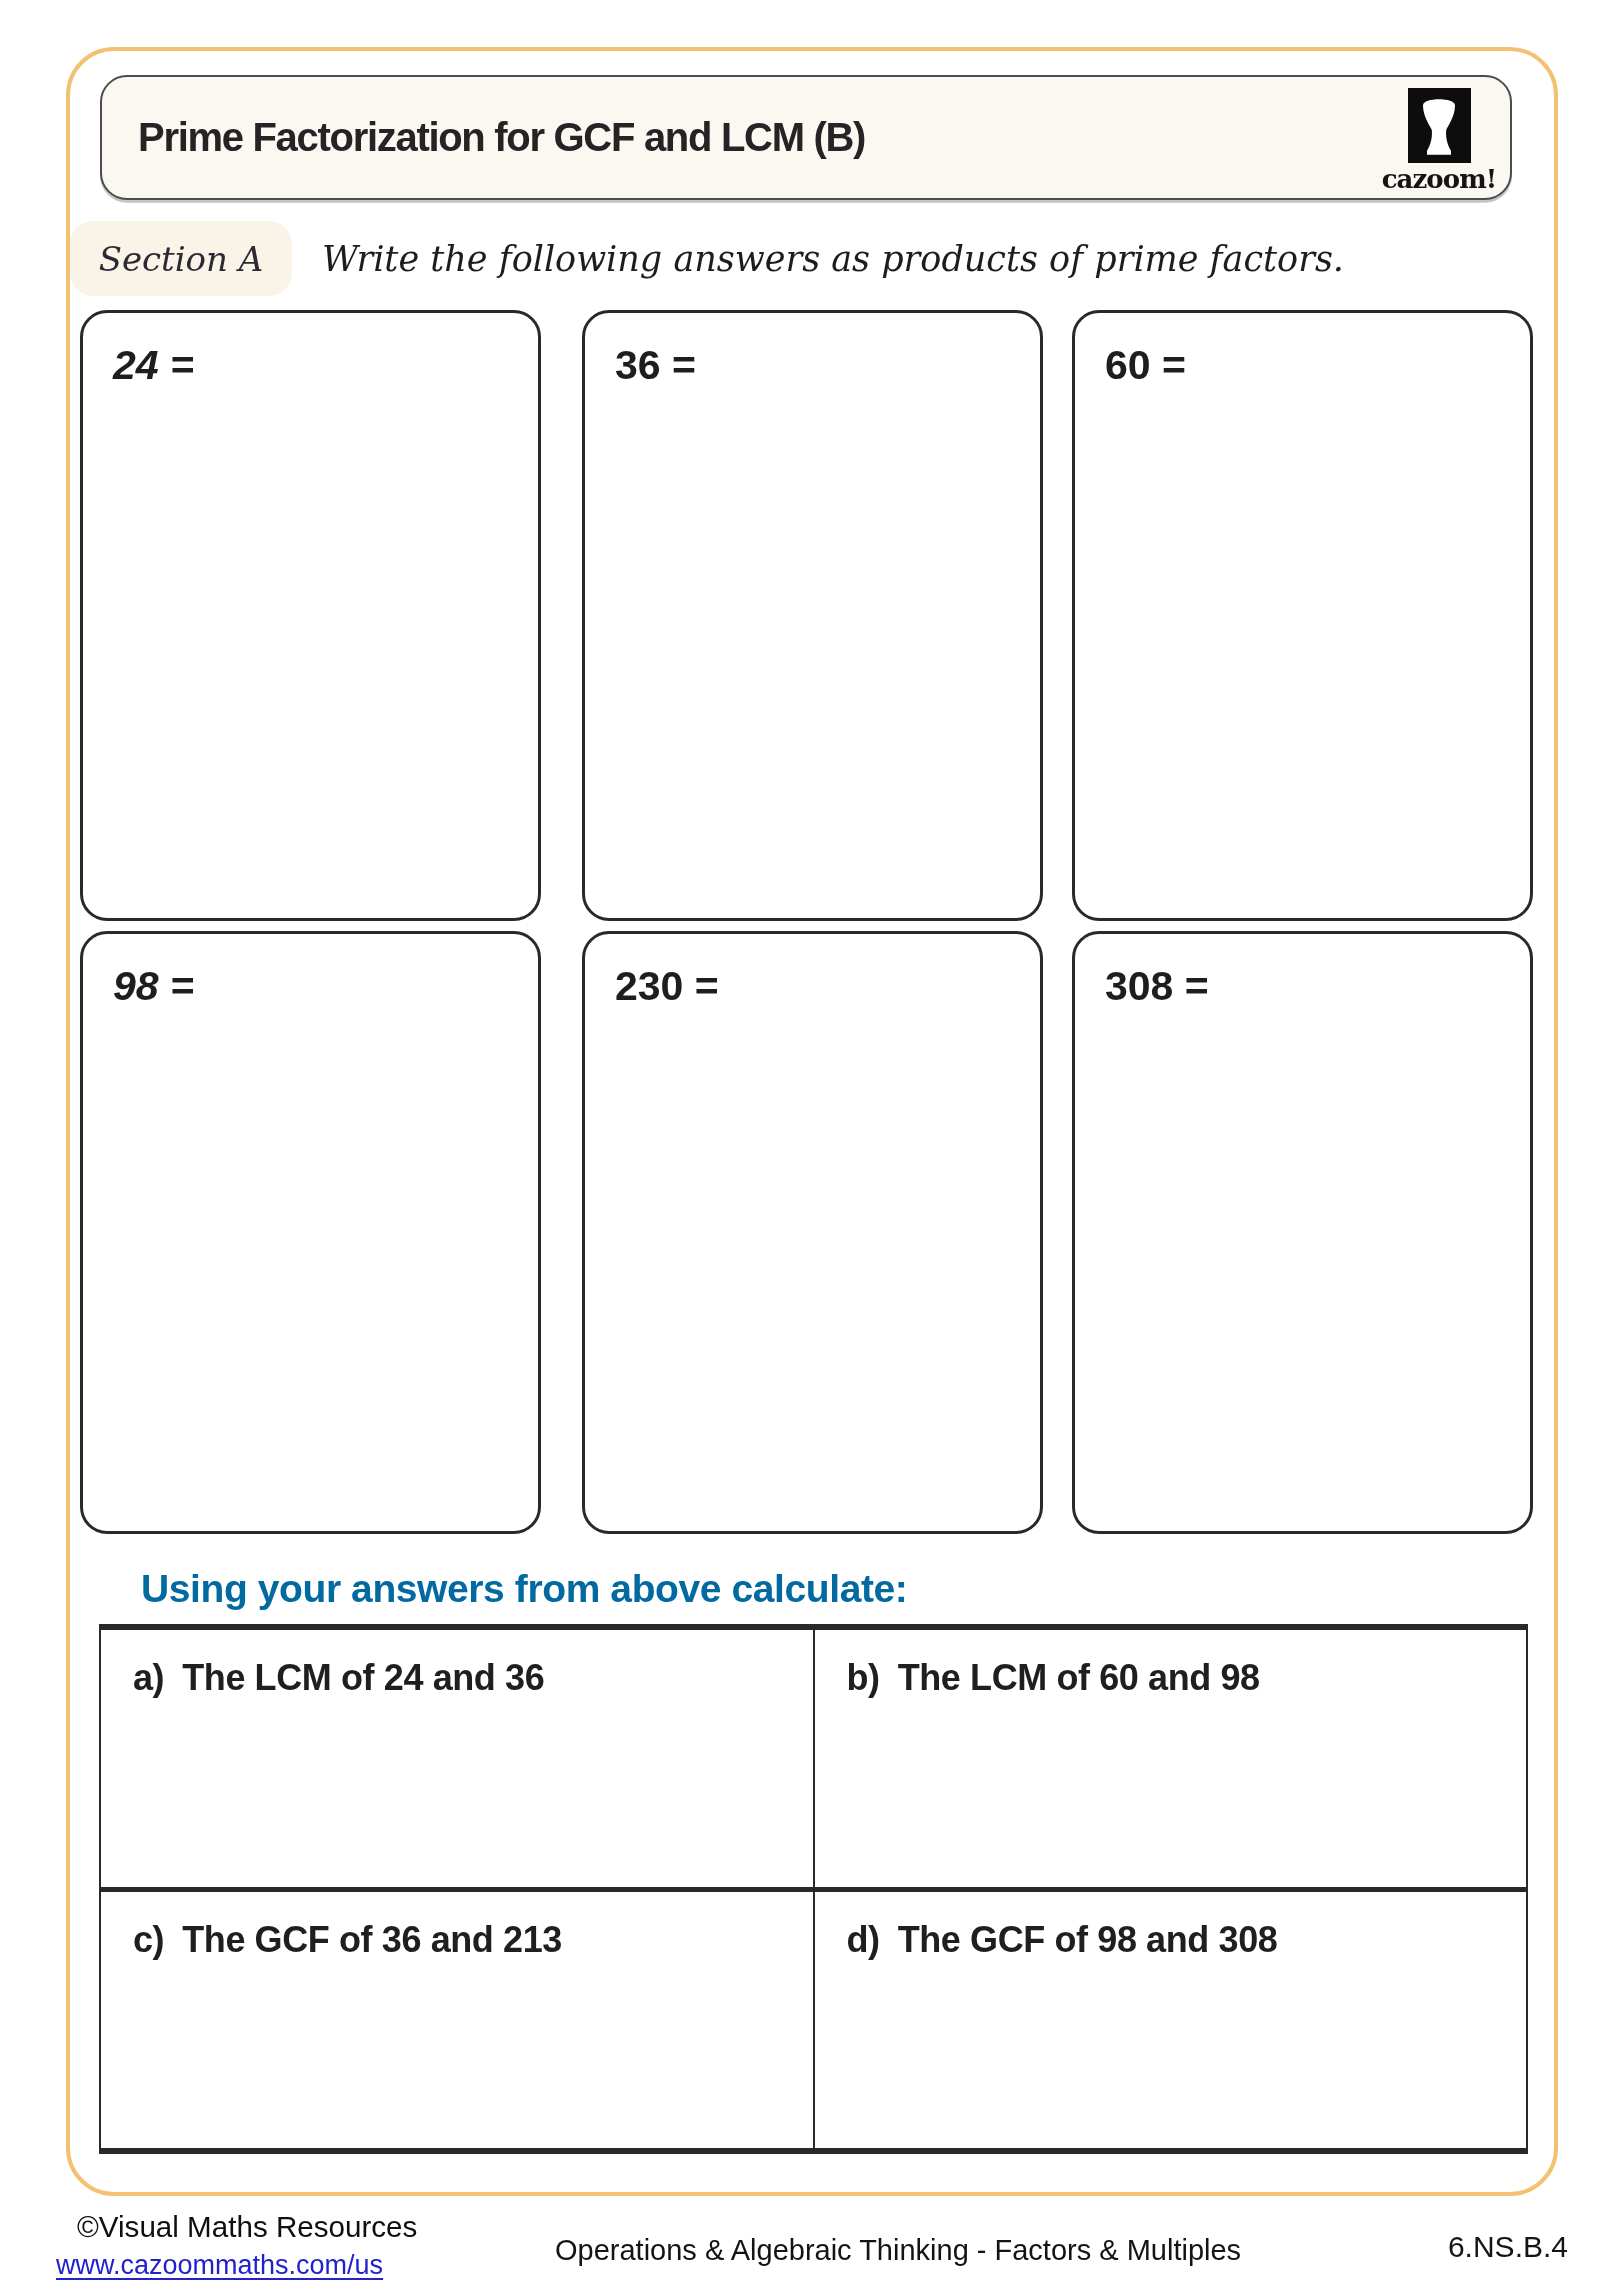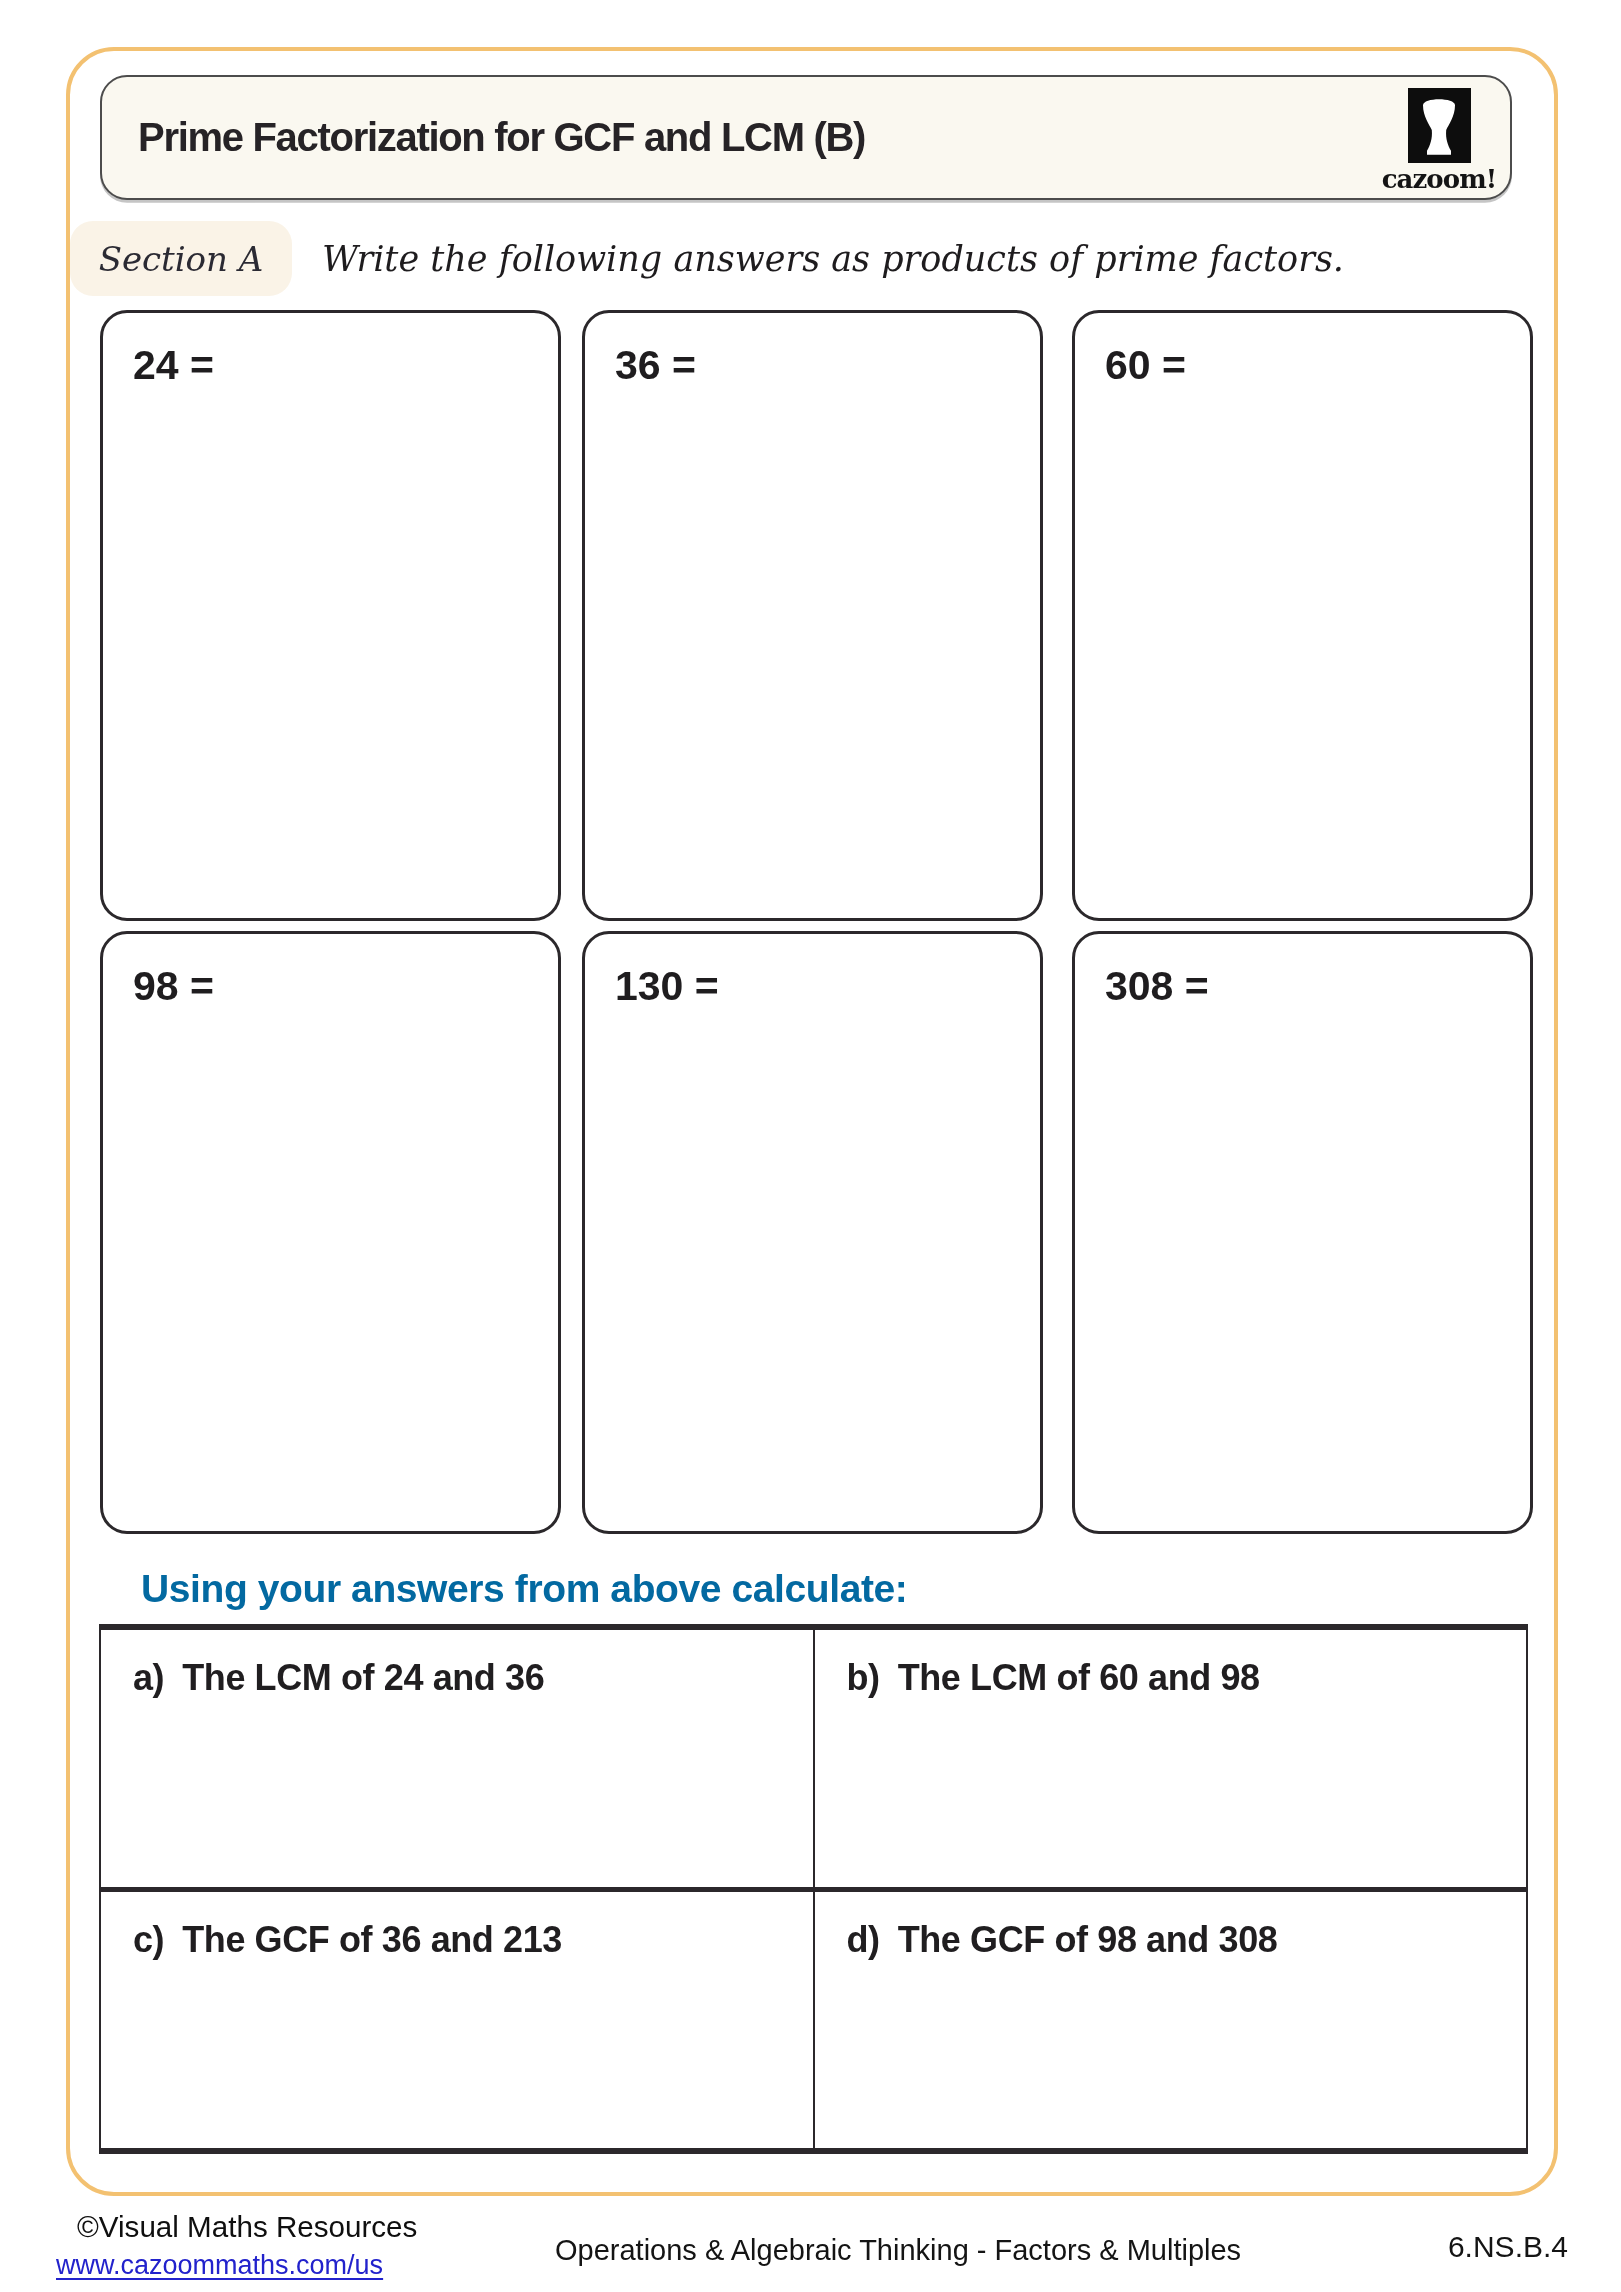--- a/index.html
+++ b/index.html
@@ -93,21 +93,21 @@
     border-radius:27px;
   }
   .fbox-label {
     display:block;
     padding:29px 0 0 30px;
     font-size:41px; font-weight:bold; color:#1f1d1f;
     letter-spacing:0;
   }
   .r1 { top:310px;  height:611px; }
   .r2 { top:931px; height:603px; }
-  .c1 { left:100px; }
+  .c1 { left:80px;font-style:italic; }
   .c2 { left:582px; }
   .c3 { left:1072px; }
 
   
   .calc-heading {
     position:absolute; left:93px; top:1567px;
     font-size:39px; font-weight:bold; color:#0369a1;
     letter-spacing:-0.4px;
     white-space:nowrap;
     margin-left:48px;
@@ -191,21 +191,21 @@
   <div class="fbox r1 c2">
     <span class="fbox-label">36 =</span>
   </div>
   <div class="fbox r1 c3">
     <span class="fbox-label">60 =</span>
   </div>
   <div class="fbox r2 c1">
     <span class="fbox-label">98 =</span>
   </div>
   <div class="fbox r2 c2">
-    <span class="fbox-label">130 =</span>
+    <span class="fbox-label">230 =</span>
   </div>
   <div class="fbox r2 c3">
     <span class="fbox-label">308 =</span>
   </div>
 
   <div class="calc-heading">Using your answers from above calculate:</div>
 
   <div class="qtable">
     <div class="qrow">
       <div class="qcell">

